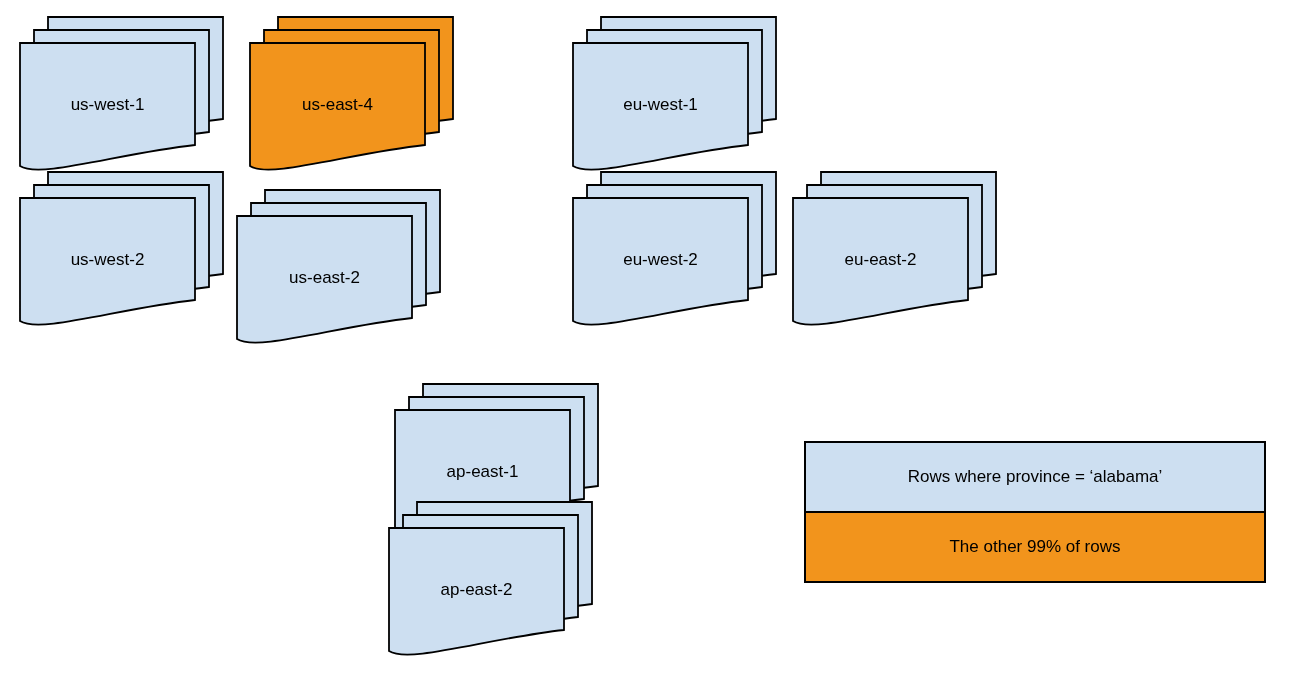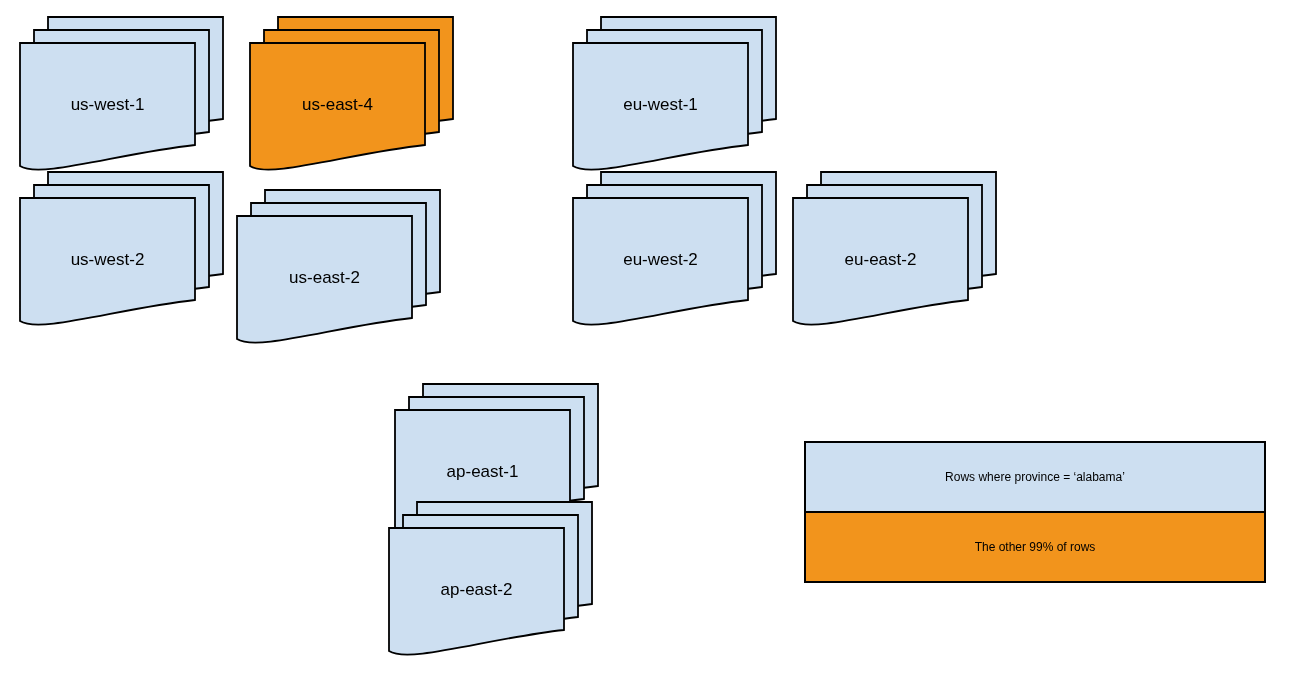--- a/index.html
+++ b/index.html
@@ -67,21 +67,21 @@
     height: 142px;
     border: 2px solid var(--outline);
     display: flex;
     flex-direction: column;
   }
   .legend-row {
     flex: 1;
     display: flex;
     align-items: center;
     justify-content: center;
-    font-size: 12px;
+    font-size: 17px;
   }
   .legend-row.blue {
     background: var(--region-blue);
     border-bottom: 2px solid var(--outline);
   }
   .legend-row.orange {
     background: var(--highlight-orange);
   }
 </style>
 </head>

